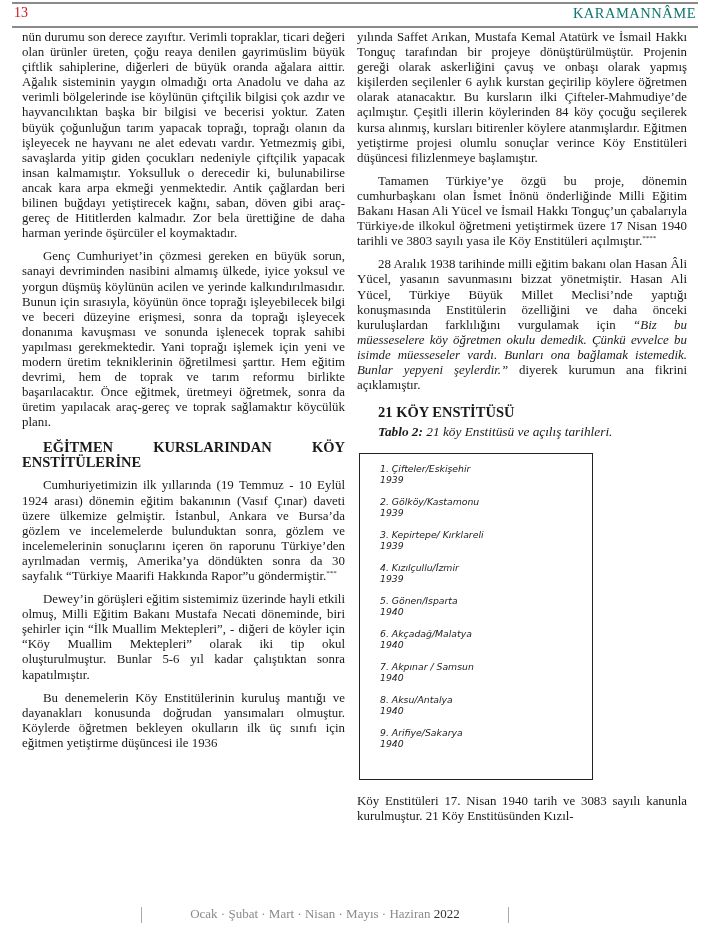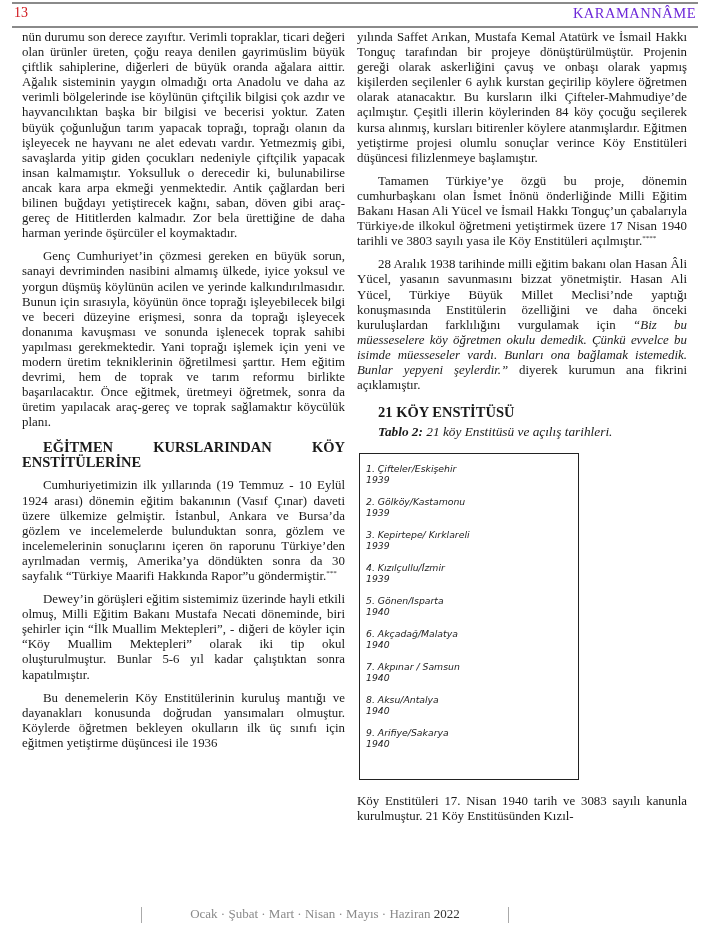--- a/index.html
+++ b/index.html
@@ -1,33 +1,33 @@
 <!DOCTYPE html>
 <html><head>
 <meta charset="utf-8">
 <style>
   html, body { margin: 0; padding: 0; background: #ffffff; }
   body { width: 710px; height: 932px; position: relative; overflow: hidden; font-family: "Liberation Serif", "DejaVu Serif", serif; color: #1a1a1a; }
   .header { position: absolute; left: 12px; right: 12px; top: 2px; height: 22px; border-top: 2px solid #8a8a8a; border-bottom: 2px solid #8a8a8a; }
   .page-num { position: absolute; left: 2px; top: 1px; font-size: 14px; color: #d0161c; }
-  .magazine { position: absolute; right: 2px; top: 1px; font-size: 14.5px; letter-spacing: 0.5px; color: #6d28d9; }
+  .magazine { position: absolute; right: 2px; top: 1px; font-size: 14.5px; letter-spacing: 0.5px; color: #0f766e; }
   .col { position: absolute; top: 30px; font-size: 12.9px; line-height: 15.1px; text-align: justify; }
   .col-left { left: 22px; width: 323px; }
   .col-right { left: 357px; width: 330px; }
   p { margin: 0 0 8px 0; text-indent: 21px; hyphens: manual; }
   p.noind { text-indent: 0; }
   sup { font-size: 7px; vertical-align: 5px; line-height: 0; }
   .h2 { font-weight: bold; font-size: 14.5px; line-height: 15px; margin: 10px 0 8px 0; padding-left: 21px; text-align: justify; text-align-last: auto; }
   .h2 .l1 { display: flex; justify-content: space-between; }
   .h2 .l2 { margin-left: -21px; }
   .h3 { font-weight: bold; font-size: 14.5px; margin: 12px 0 4px 21px; }
   .caption { margin: 0 0 10px 21px; font-style: italic; font-size: 13.3px; }
   .caption b { font-weight: bold; }
   i { font-style: italic; }
-  .tbl { width: 206px; border: 1.5px solid #222; margin: 14px 0 14px 2px; padding: 9px 6px 8px 6px; font-family: "DejaVu Sans", sans-serif; font-style: italic; font-size: 9.3px; line-height: 11px; }
+  .tbl { width: 206px; border: 1.5px solid #222; margin: 14px 0 14px 2px; padding: 9px 6px 8px 20px; font-family: "DejaVu Sans", sans-serif; font-style: italic; font-size: 9.3px; line-height: 11px; }
   .tbl .item { margin-bottom: 11px; }
   .tbl .item:last-child { margin-bottom: 22px; }
   .tbl .name { display: block; }
   .tbl .year { display: block; }
   .footer { position: absolute; left: 0; width: 650px; top: 906px; text-align: center; font-size: 13px; color: #8a8a8a; }
   .footer .bar { display: inline-block; width: 1px; height: 16px; background: #aaa; vertical-align: middle; margin: 0 45px; }
   .footer .yr { color: #333; }
 </style>
 </head>
 <body>

